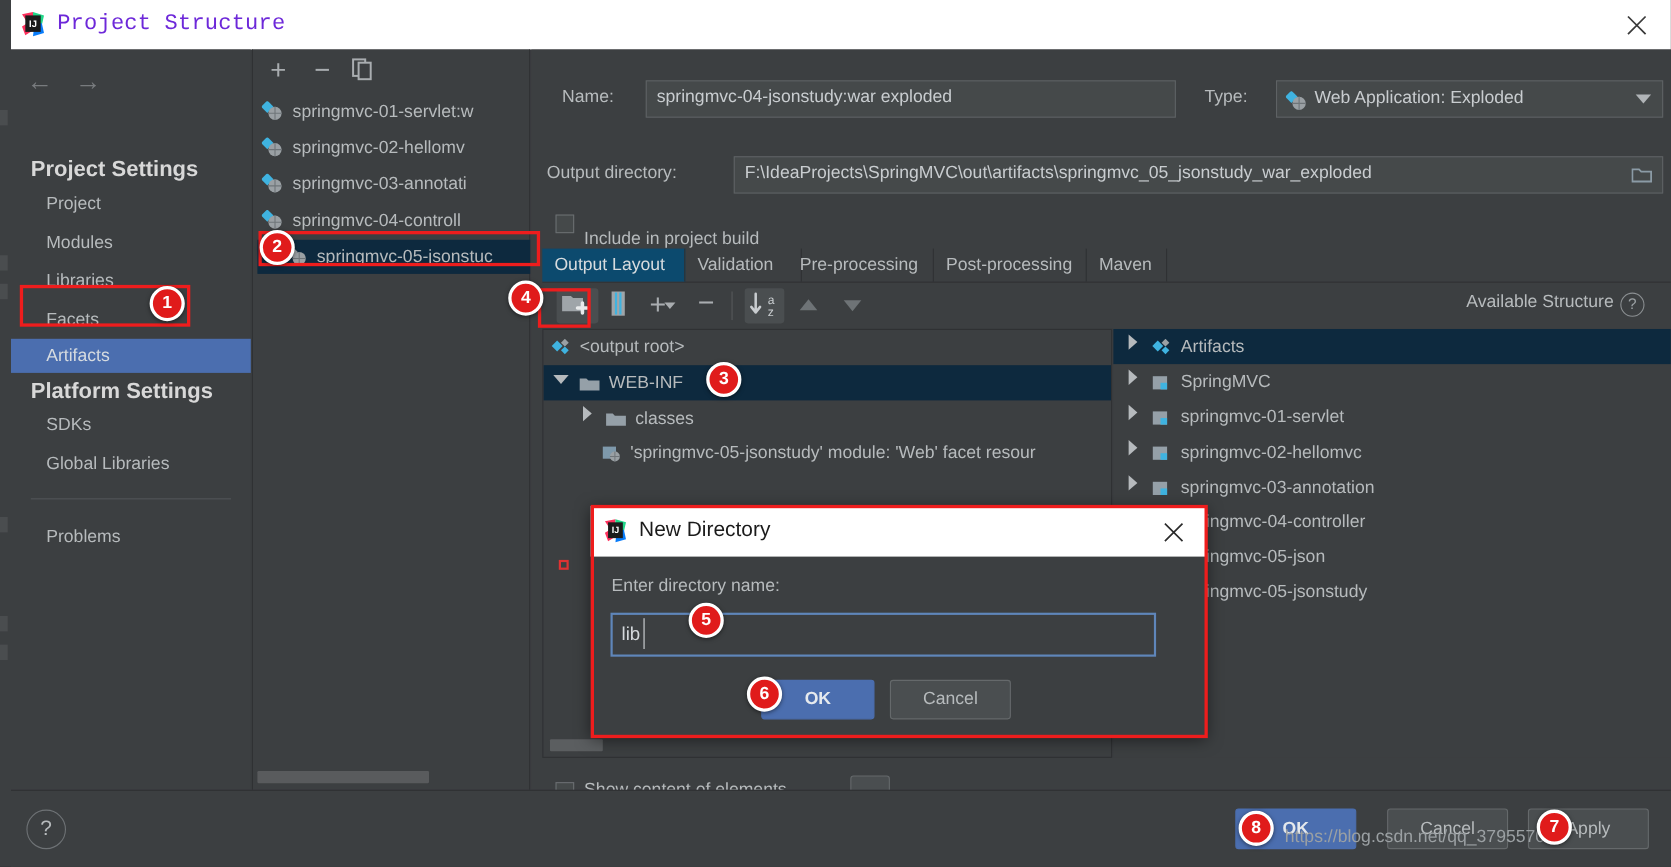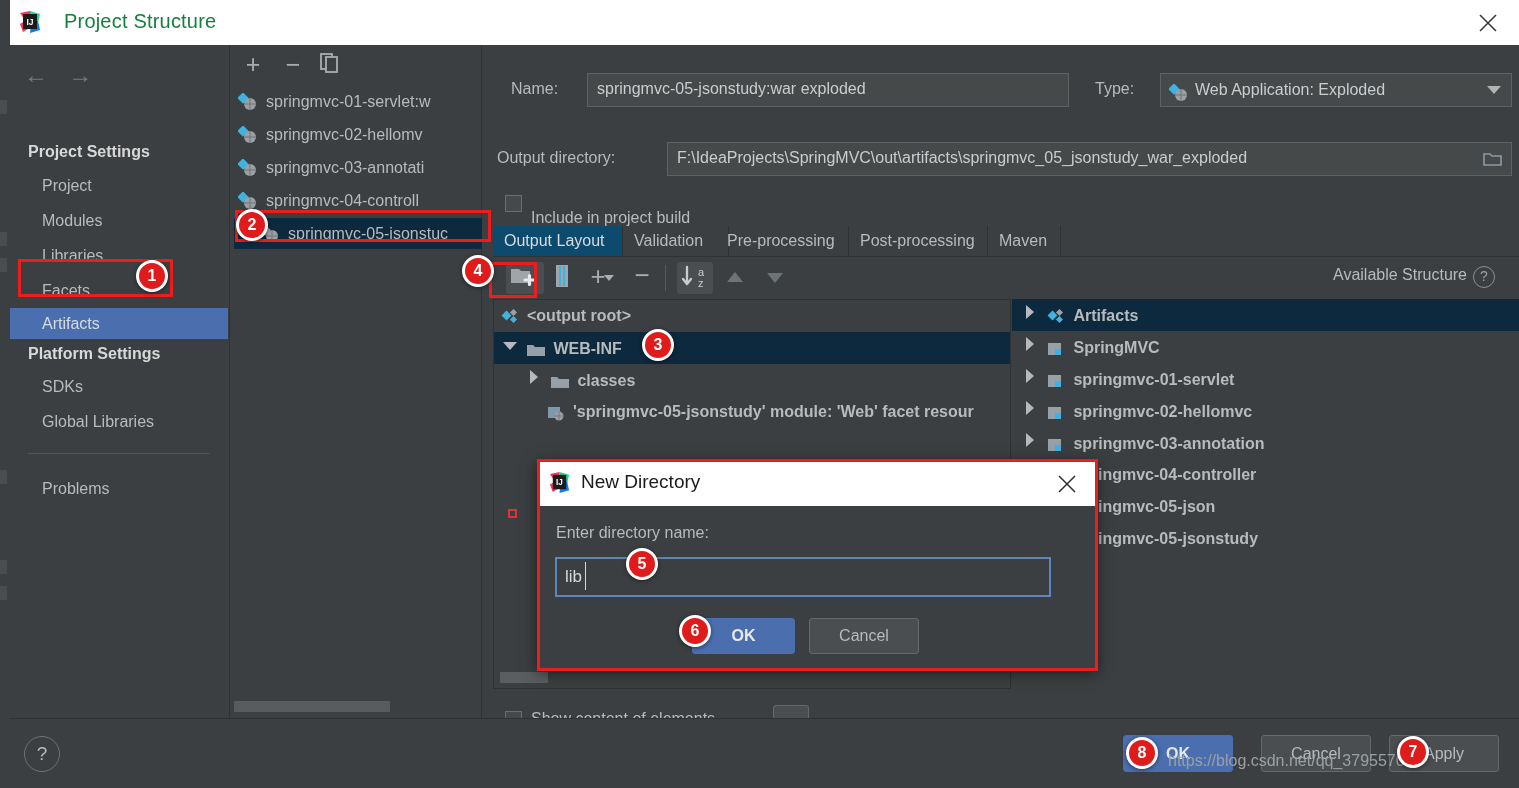--- a/index.html
+++ b/index.html
@@ -11,29 +11,29 @@
   }
   
   #page-bg{position:absolute;inset:0;background:#2b2b2b;}
   #ide-strip{position:absolute;left:0;top:0;width:12px;height:788px;background:#3c3f41;}
   #ide-strip .chip{position:absolute;left:0;width:7px;height:14px;background:#4a4d4f;}
 
   
   #dialog{position:absolute;left:10px;top:0;width:1509px;height:788px;background:#3c3f41;}
   #titlebar{position:absolute;left:0;top:0;width:1509px;height:45px;background:#ffffff;}
   #titlebar .tb-icon{position:absolute;left:8px;top:10px;width:24px;height:24px;}
-  #titlebar .tb-title{position:absolute;left:54px;top:10px;font-size:20px;color:#15803d;
-      font-family:Liberation Sans, sans-serif;letter-spacing:.2px;}
+  #titlebar .tb-title{position:absolute;left:42px;top:10px;font-size:20px;color:#6d28d9;
+      font-family:Liberation Mono, monospace;letter-spacing:.2px;}
   #titlebar .tb-close{position:absolute;right:16px;top:8px;width:30px;height:30px;cursor:pointer;}
 
   
   #sidebar{position:absolute;left:0;top:45px;width:218px;height:673px;background:#3c3f41;}
   .nav-arrows{position:absolute;left:6px;top:15px;width:90px;height:30px;}
   .nav-arrows span{display:inline-block;width:40px;text-align:center;font-size:24px;color:#787b7e;cursor:pointer;line-height:30px;}
-  .side-group{position:absolute;left:18px;font-weight:bold;font-size:16px;color:#d8d8d8;}
+  .side-group{position:absolute;left:18px;font-weight:bold;font-size:20px;color:#d8d8d8;}
   .side-item{position:absolute;left:0;width:218px;height:31px;line-height:31px;
      padding-left:32px;box-sizing:border-box;font-size:16px;color:#b7bbbd;cursor:pointer;}
   .side-item.selected{background:#4b6eaf;color:#d6dbe0;}
   .side-sep{position:absolute;left:18px;width:182px;height:1px;background:#525659;}
 
   
   #artifacts-panel{position:absolute;left:219px;top:45px;width:253px;height:673px;background:#3c3f41;
      border-left:1px solid #2f3133;border-right:1px solid #2f3133;box-sizing:border-box;}
   #artifacts-toolbar{position:absolute;left:0;top:0;width:253px;height:40px;}
   .tb-btn{position:absolute;top:6px;width:30px;height:28px;cursor:pointer;}
@@ -66,21 +66,21 @@
   #layout-toolbar{position:absolute;left:10px;top:214px;width:1026px;height:40px;}
   .lt-btn{position:absolute;top:3px;height:32px;cursor:pointer;}
   .avail-title{position:absolute;right:52px;top:7px;font-size:16px;color:#b7bbbd;}
   .qmark{position:absolute;right:24px;top:7px;width:22px;height:22px;border:1.5px solid #8b8f92;border-radius:50%;
       text-align:center;line-height:19px;font-size:14px;color:#9aa0a3;cursor:pointer;box-sizing:border-box;}
 
   
   #left-tree{position:absolute;left:10px;top:254px;width:518px;height:390px;background:#3c3f41;
       border:1px solid #2f3133;box-sizing:border-box;overflow:hidden;}
   #right-tree{position:absolute;left:529px;top:254px;width:507px;height:390px;background:#3c3f41;overflow:hidden;}
-  .trow{position:absolute;left:0;height:32px;line-height:32px;white-space:nowrap;font-size:16px;color:#b7bbbd;cursor:pointer;font-weight:bold;}
+  .trow{position:absolute;left:0;height:32px;line-height:32px;white-space:nowrap;font-size:16px;color:#b7bbbd;cursor:pointer;}
   .trow.selected{background:#0d293e;}
   .twist{display:inline-block;width:24px;text-align:center;vertical-align:1px;color:#b6babd;}
   .tw-down{display:inline-block;width:0;height:0;border-left:7px solid transparent;border-right:7px solid transparent;border-top:8px solid #b6babd;vertical-align:3px;}
   .tw-right{display:inline-block;width:0;height:0;border-top:7px solid transparent;border-bottom:7px solid transparent;border-left:8px solid #b6babd;vertical-align:1px;}
   .ic{display:inline-block;vertical-align:-4px;margin-right:7px;}
   #left-tree-hscroll{position:absolute;left:6px;bottom:5px;width:48px;height:11px;background:#5b5e60;border-radius:1px;cursor:pointer;}
   .redsq{position:absolute;width:9px;height:9px;border:2px solid #e03232;box-sizing:border-box;}
 
   
   #showcontent-chk{position:absolute;left:22px;top:666px;}
@@ -237,21 +237,21 @@
           </svg>
       </span><span>springmvc-05-jsonstuc</span>
     </div>
 
     <div id="artifacts-hscroll"></div>
   </div>
 
   <div id="detail">
 
     <div class="lbl" style="left:28px;top:35px">Name:</div>
-    <div class="txtfield" style="left:104px;top:28px;width:482px">springmvc-05-jsonstudy:war exploded</div>
+    <div class="txtfield" style="left:104px;top:28px;width:482px">springmvc-04-jsonstudy:war exploded</div>
 
     <div class="lbl" style="left:612px;top:35px">Type:</div>
     <div class="combo" style="left:677px;top:28px;width:352px">
       <span style="position:absolute;left:8px;top:7px">
         <svg width="20" height="18" viewBox="0 0 20 18">
             <rect x="1" y="1" width="8" height="8" transform="rotate(45 5 5)" fill="#3fb3e0"></rect>
             <circle cx="12" cy="11" r="6" fill="#9aa0a4"></circle>
             <path d="M6 11h12M12 5v12" stroke="#6f7579" stroke-width="1"></path>
           </svg>
       </span>

